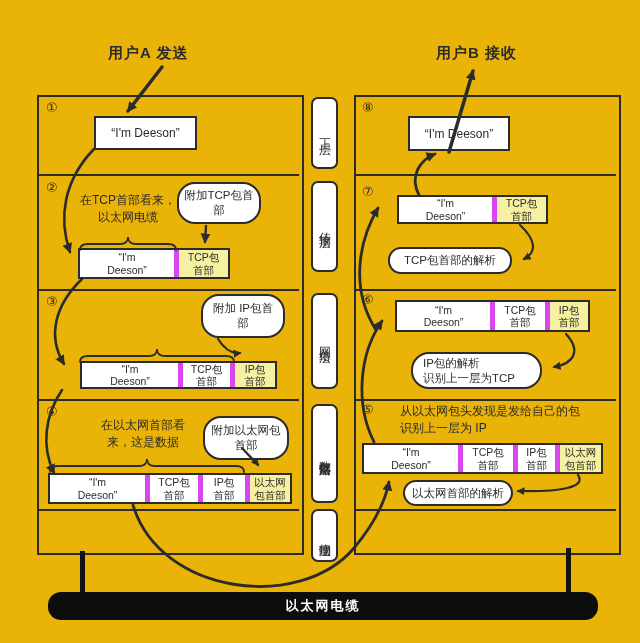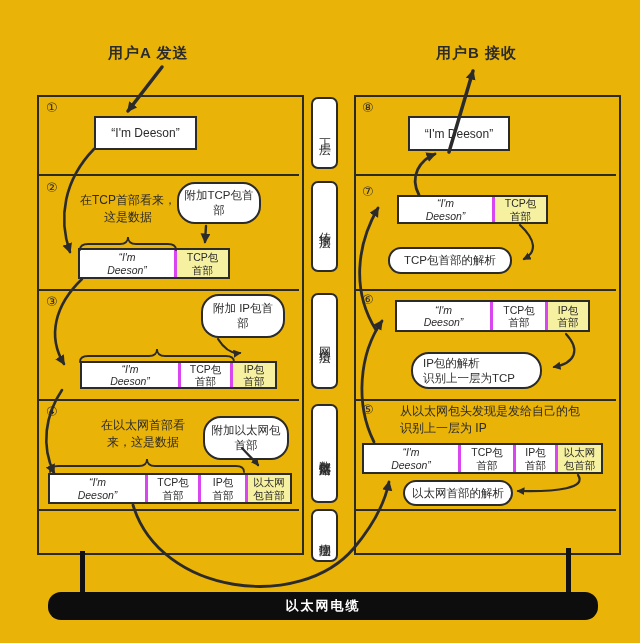--- a/index.html
+++ b/index.html
@@ -8,23 +8,23 @@
     font-family:"Liberation Sans","DejaVu Sans",sans-serif; color:#2b2b2b; overflow:hidden;
   }
   .user-label { position:absolute; font-size:15px; font-weight:bold; letter-spacing:1px; white-space:nowrap; }
   .panel { position:absolute; border:2px solid #2b2b2b; background:transparent; }
   .hline { position:absolute; height:2px; background:#2b2b2b; }
   .cnum { position:absolute; font-size:13px; line-height:1; }
   .pbox { position:absolute; display:flex; border:2px solid #2b2b2b; background:#ffffff; box-sizing:border-box; }
   .seg {
     flex:none; display:flex; align-items:center; justify-content:center;
     text-align:center; font-size:10.5px; line-height:1.15; white-space:pre-line;
-    border-left:3px solid #d946ef; box-sizing:border-box;
+    border-left:5px solid #d946ef; box-sizing:border-box;
   }
-  .seg:first-child { border-left:none;font-style:italic; }
+  .seg:first-child { border-left:none; }
   .seg.hl { background:#f6f0a1; }
   .msgbox {
     position:absolute; display:flex; align-items:center; justify-content:center;
     border:2px solid #2b2b2b; background:#ffffff; font-size:12px; box-sizing:border-box;
   }
   .bubble {
     position:absolute; display:flex; align-items:center; justify-content:center;
     border:2px solid #2b2b2b; border-radius:18px; background:#ffffff;
     font-size:11.5px; line-height:1.3; text-align:center; white-space:pre-line; box-sizing:border-box;
   }
@@ -73,21 +73,21 @@
   <div class="cnum" style="left:46px; top:295px;">③</div>
   <div class="cnum" style="left:46px; top:405px;">④</div>
   <div class="cnum" style="left:362px; top:101px;">⑧</div>
   <div class="cnum" style="left:362px; top:185px;">⑦</div>
   <div class="cnum" style="left:362px; top:293px;">⑥</div>
   <div class="cnum" style="left:362px; top:403px;">⑤</div>
 
   <div class="msgbox" style="left:94px; top:116px; width:103px; height:34px;">“I'm Deeson”</div>
 
   <div class="note" style="left:68px; top:192px; width:120px;">在TCP首部看来，
-这是数据</div>
+以太网电缆</div>
   <div class="bubble" style="left:177px; top:182px; width:84px; height:42px;">附加TCP包首
 部</div>
   <div class="pbox" style="left:78px; top:248px; width:152px; height:31px;">
     <span class="seg" style="width:94px;">“I'm
 Deeson”</span>
     <span class="seg hl" style="width:54px;">TCP包
 首部</span>
   </div>
 
   <div class="bubble" style="left:201px; top:294px; width:84px; height:44px;">附加 IP包首

